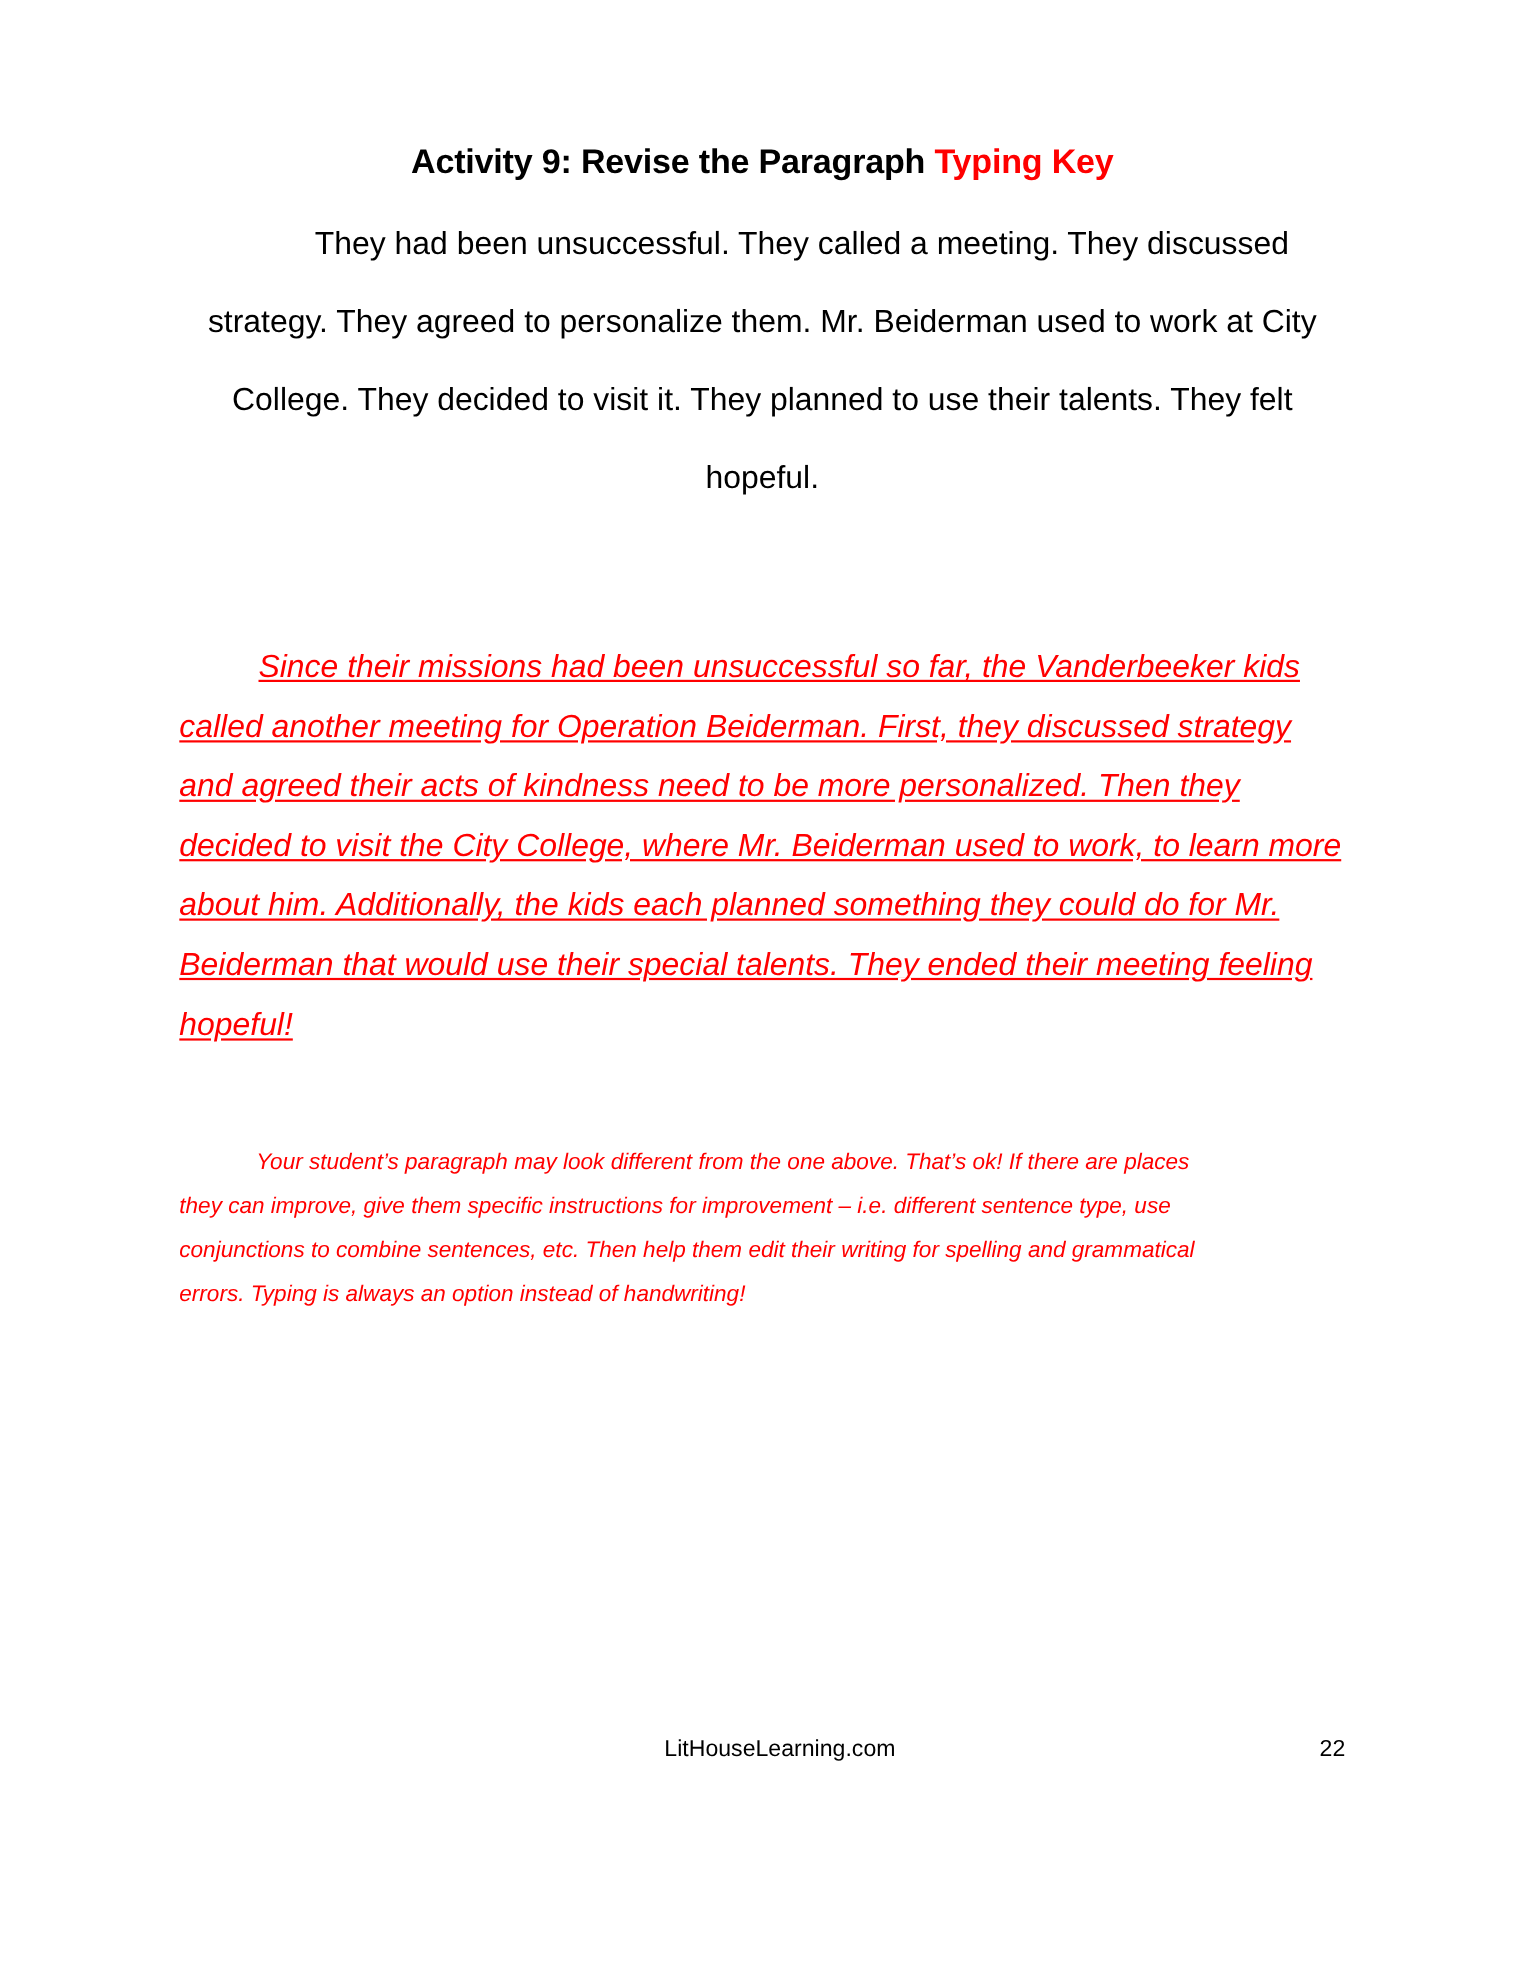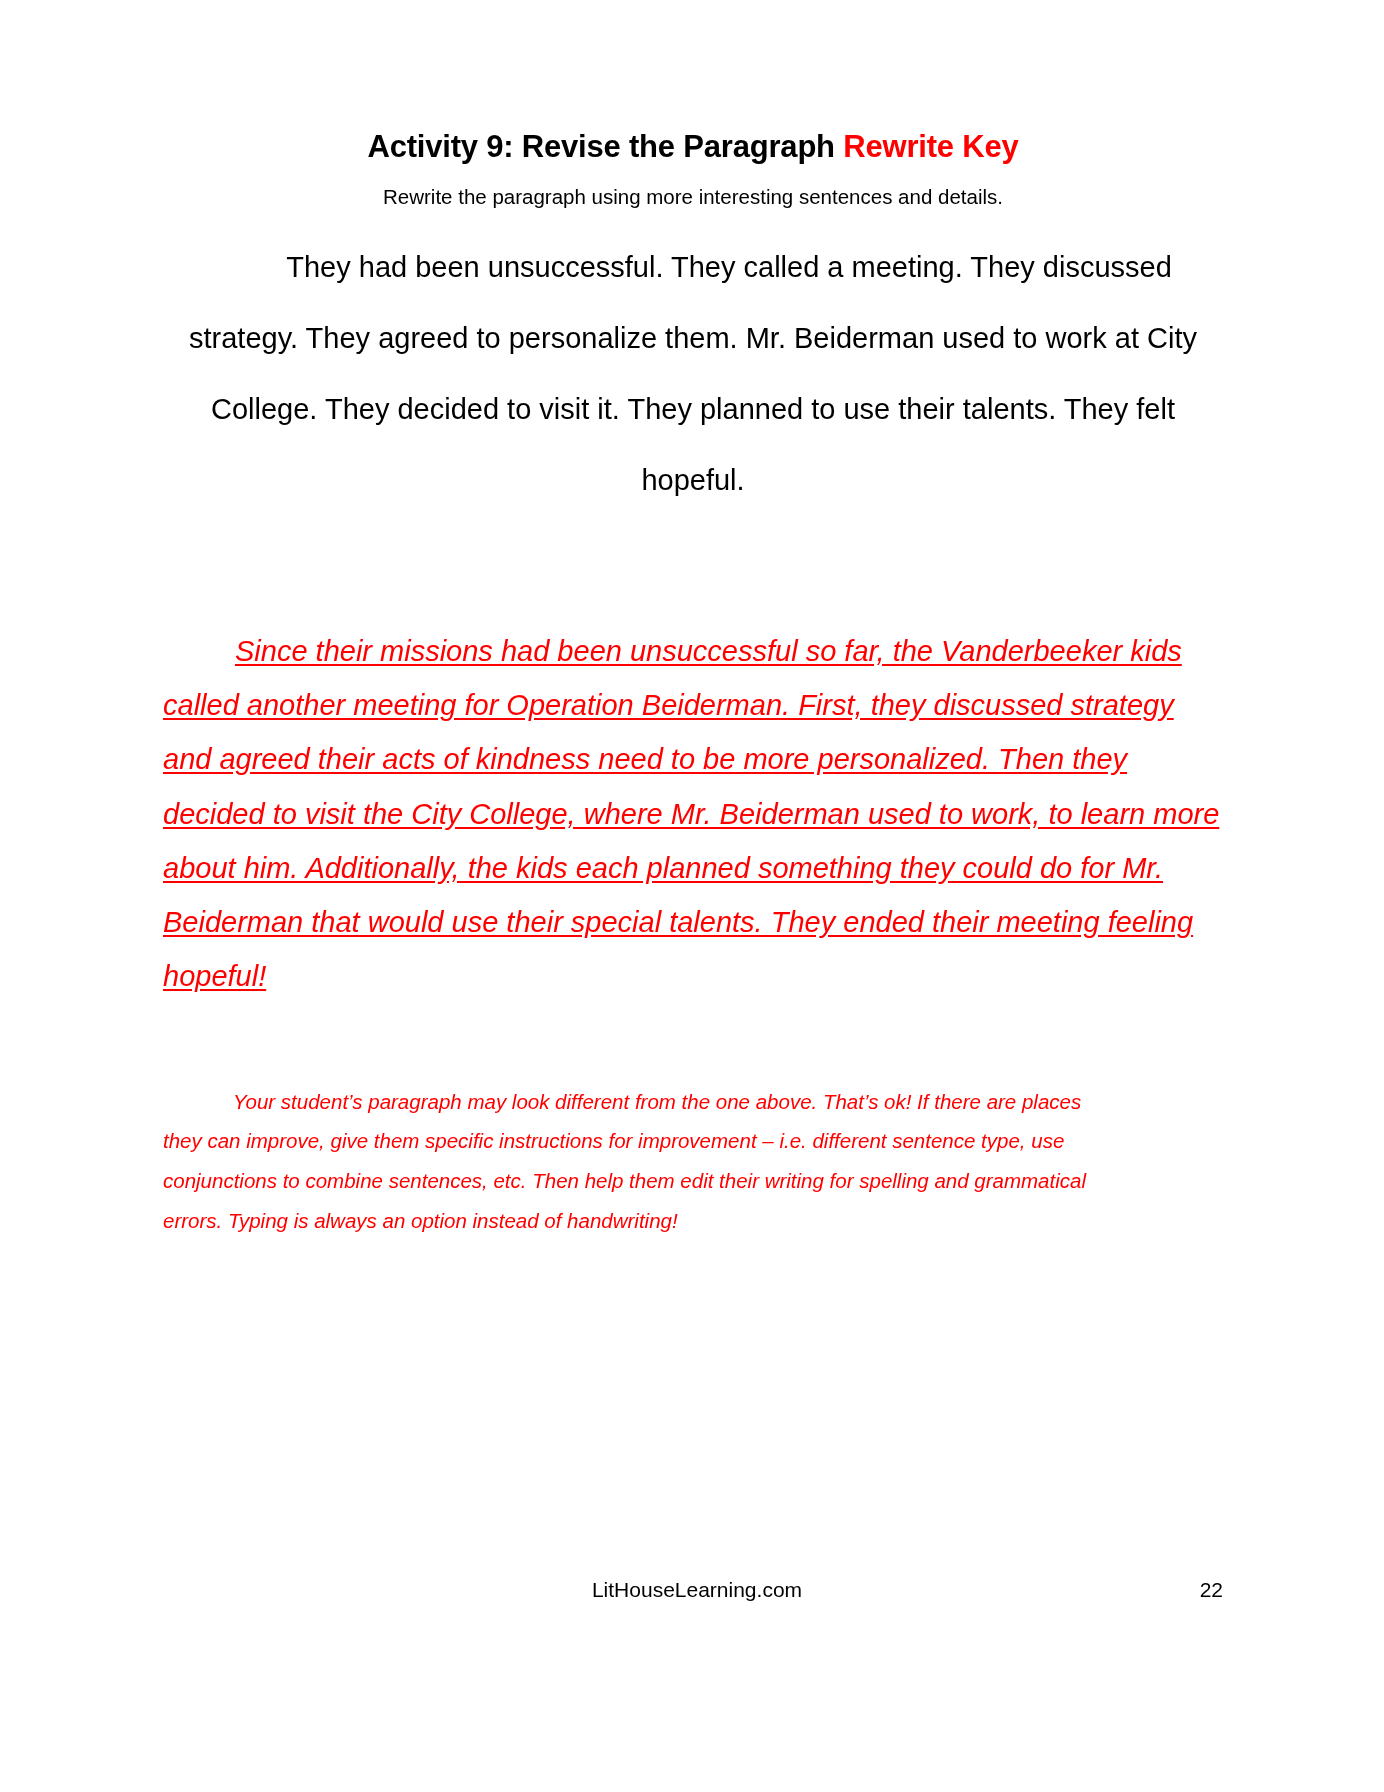--- a/index.html
+++ b/index.html
@@ -87,21 +87,21 @@
   }
   .footer {
     position: absolute;
     left: 145px;
     top: 1570px;
     width: 1060px;
     height: 30px;
   }
   .footer-site {
     position: absolute;
-    left: 4px;
+    left: 16px;
     top: 0;
     width: 1060px;
     text-align: center;
     font-size: 21px;
     color: #000000;
   }
   .footer-page {
     position: absolute;
     right: 0;
     top: 0;
@@ -110,23 +110,22 @@
   }
 </style>
 </head>
 <body>
 
 <div class="page">
   <div class="sheet">
 
     <div class="content">
 
-      <h1 class="title"><span>Activity 9: Revise the Paragraph </span><span class="accent">Rewrite Key</span></h1>
+      <h1 class="title"><span>Activity 9: Revise the Paragraph </span><span class="accent">Typing Key</span></h1>
 
-      <p class="subtitle">Rewrite the paragraph using more interesting sentences and details.</p>
 
       <p class="para-original">They had been unsuccessful. They called a meeting. They discussed strategy. They agreed to personalize them. Mr. Beiderman used to work at City College. They decided to visit it. They planned to use their talents. They felt hopeful.</p>
 
       <p class="para-answer"><span class="u">Since their missions had been unsuccessful so far, the Vanderbeeker kids called another meeting for Operation Beiderman. First, they discussed strategy and agreed their acts of kindness need to be more personalized. Then they decided to visit the City College, where Mr. Beiderman used to work, to learn more about him. Additionally, the kids each planned something they could do for Mr. Beiderman that would use their special talents. They ended their meeting feeling hopeful!</span></p>
 
       <p class="note">Your student’s paragraph may look different from the one above. That’s ok! If there are places they can improve, give them specific instructions for improvement – i.e. different sentence type, use conjunctions to combine sentences, etc. Then help them edit their writing for spelling and grammatical errors. Typing is always an option instead of handwriting!</p>
 
     </div>
 
     <div class="footer">

